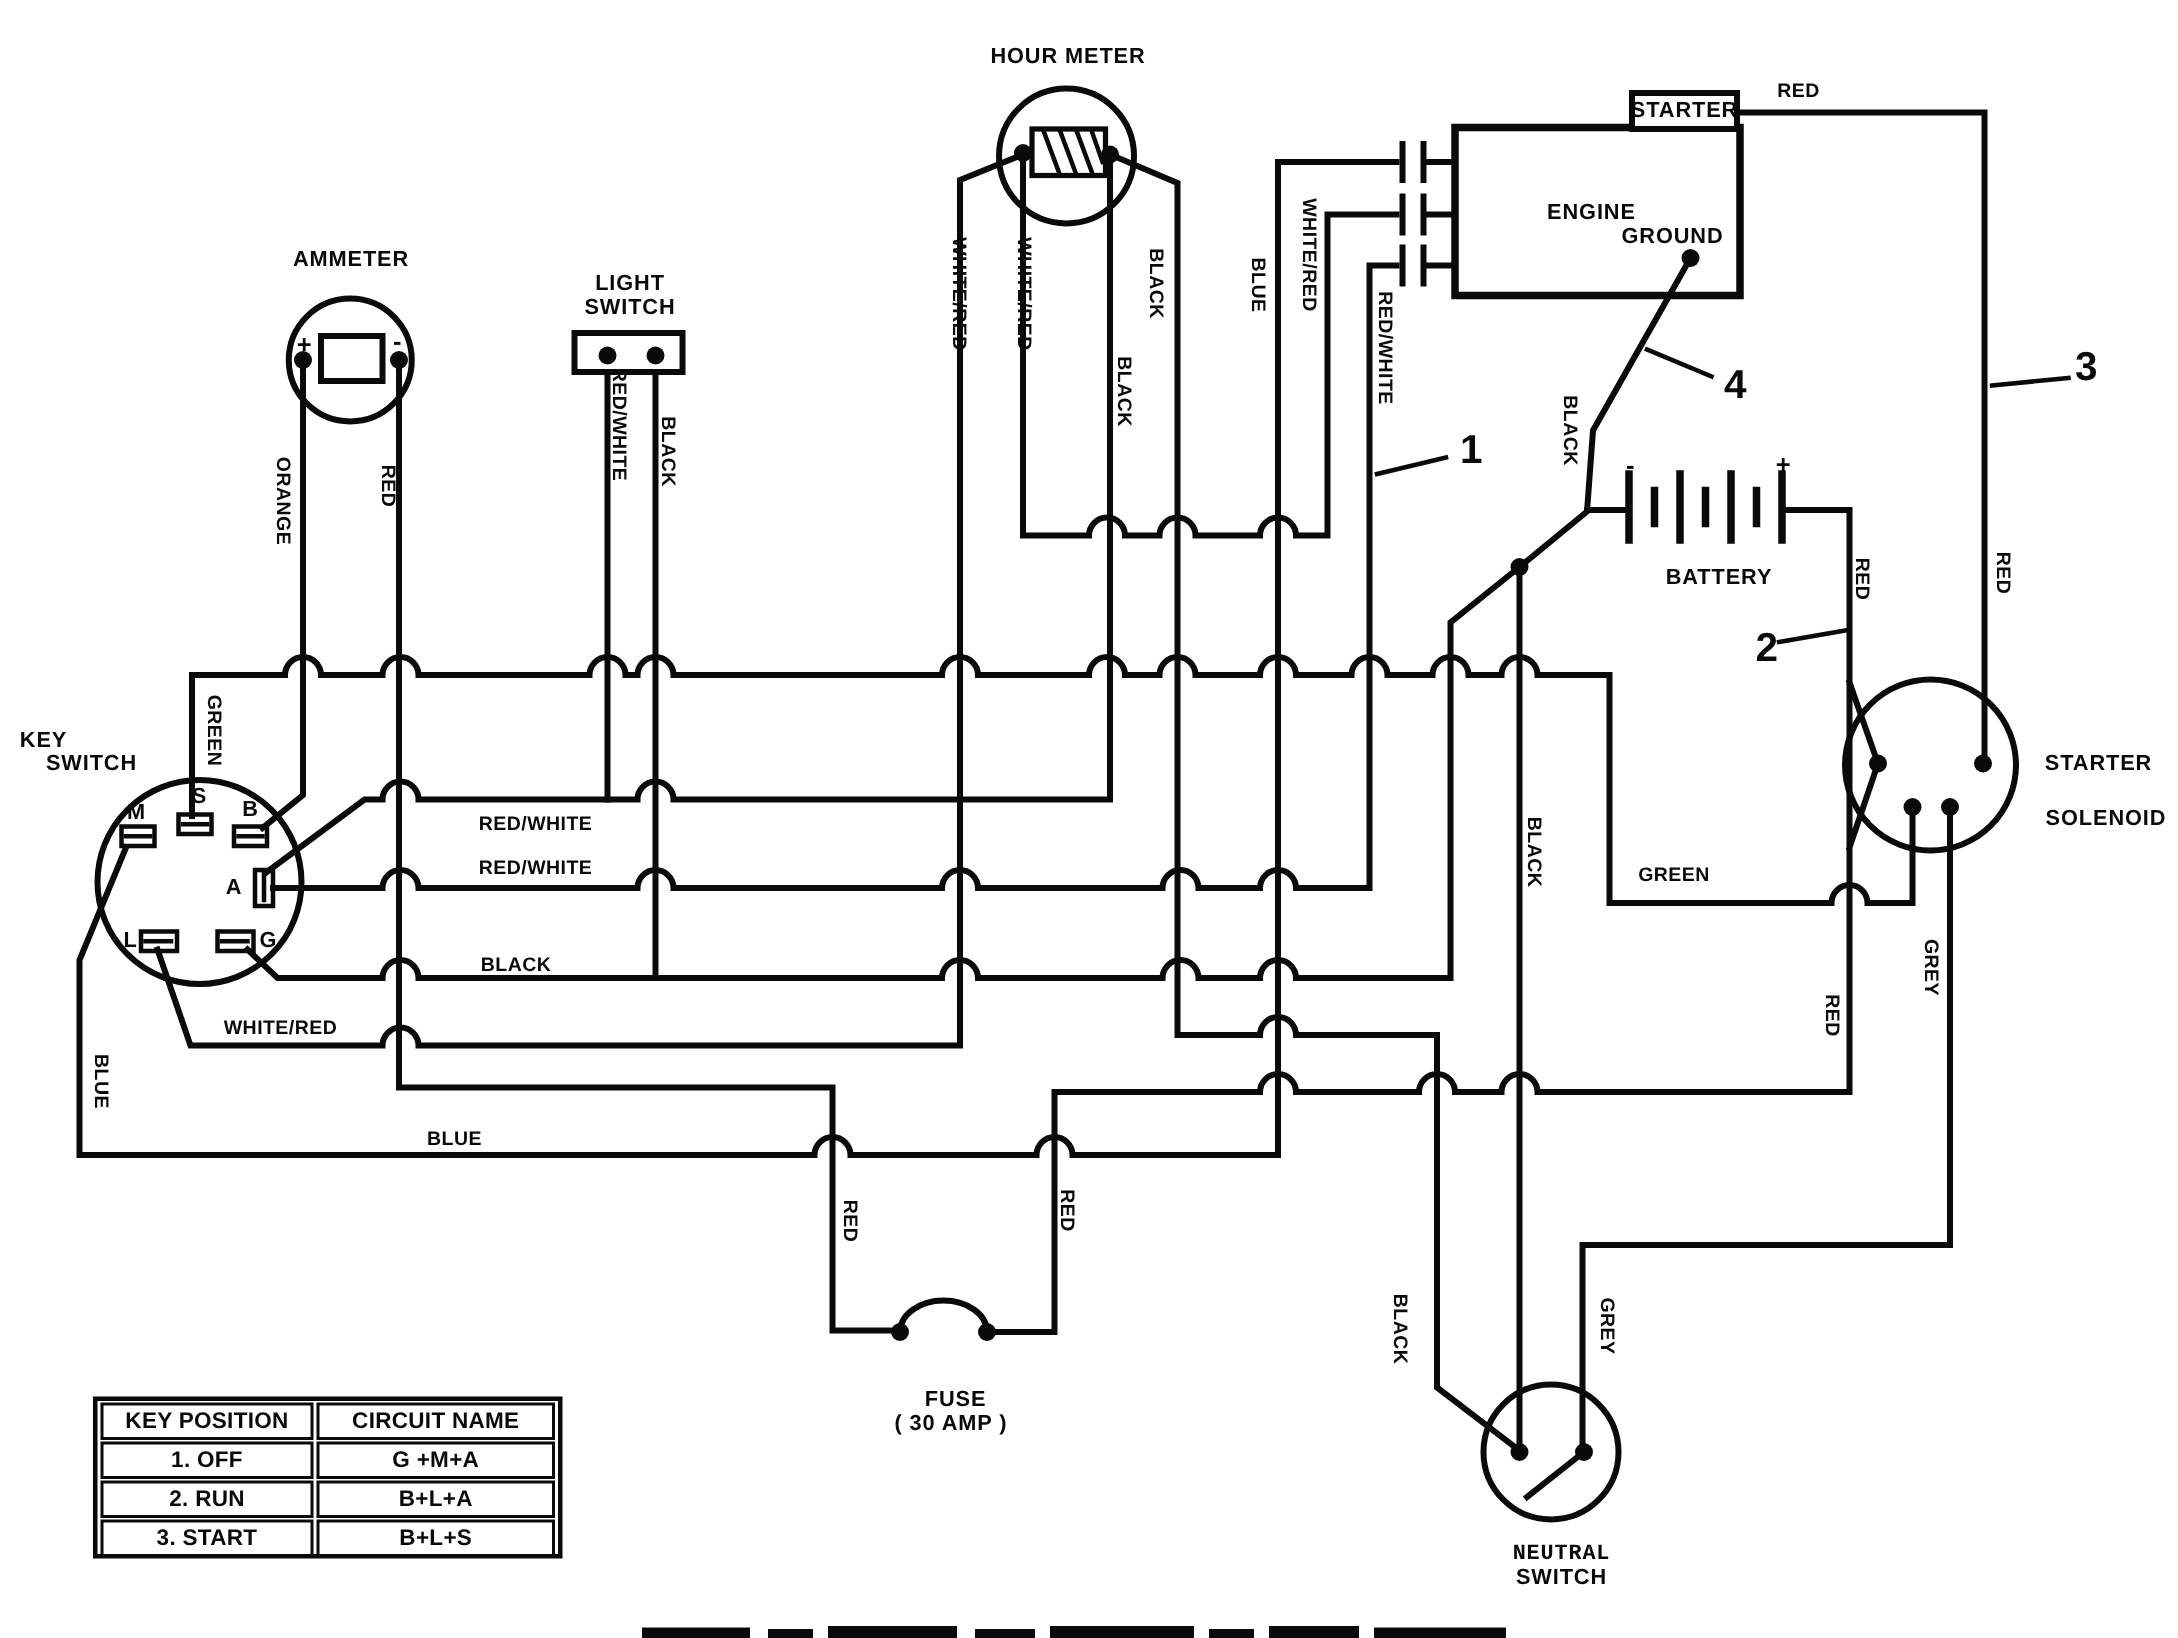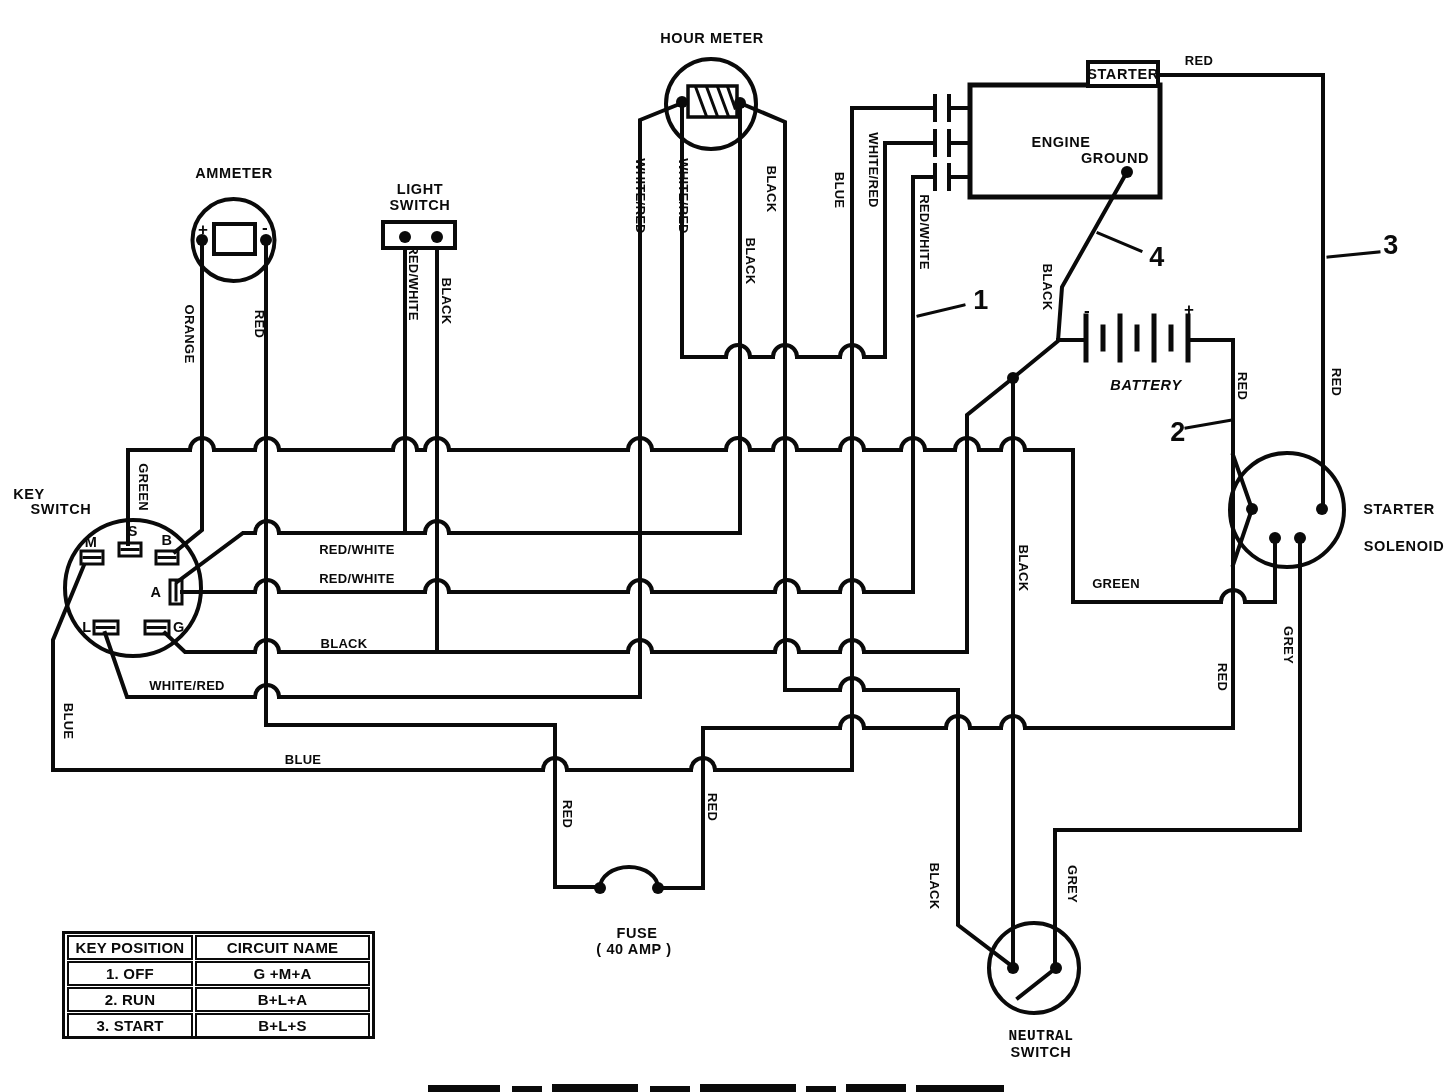--- a/index.html
+++ b/index.html
@@ -12,21 +12,21 @@
   .lbl.s13{font-size:13px;}
   .lbl.s15{font-size:14.5px;letter-spacing:0.6px;}
   .lbl.s16{font-size:17px;}
   .lbl.s27{font-size:27px;font-weight:700;}
   #legend{position:absolute;left:62px;top:931px;width:313px;height:108px;
           border:3px solid #0a0a0a;box-sizing:border-box;padding:1px;}
   .lrow{display:flex;height:25px;margin:0 0 1px 0;}
   .lcell{box-sizing:border-box;border:2.5px solid #0a0a0a;margin:0 1px;
          display:flex;align-items:center;justify-content:center;
          font-size:15px;font-weight:700;color:#0a0a0a;letter-spacing:0.2px;}
-  .lcell.c1{width:126px;}
+  .lcell.c1{width:142px;}
   .lcell.c2{flex:1;}
   .smudge{position:absolute;background:#0a0a0a;}
 </style>
 </head>
 <body>
 
 <div id="stage">
 
   <svg id="wiresvg" width="1452" height="1092" viewBox="0 0 1452 1092" fill="none" stroke="#0a0a0a" stroke-width="4" stroke-linecap="square" stroke-linejoin="miter">
 
@@ -126,27 +126,27 @@
   <div class="smudge" style="left:806px;top:1086px;width:30px;height:6px;"></div>
   <div class="smudge" style="left:846px;top:1084px;width:60px;height:8px;"></div>
   <div class="smudge" style="left:916px;top:1085px;width:88px;height:7px;"></div>
 <div class="lbl s15" style="left: 234px; top: 173px;">AMMETER</div>
     <div class="lbl s15" style="left: 712px; top: 38px;">HOUR METER</div>
     <div class="lbl s15" style="left: 420px; top: 189px;">LIGHT</div>
     <div class="lbl s15" style="left: 420px; top: 205px;">SWITCH</div>
     <div class="lbl s15" style="left: 1044px; top: 142px; margin-left: 17px;">ENGINE</div>
     <div class="lbl s15" style="left: 1115px; top: 158px;">GROUND</div>
     <div class="lbl s15" style="left: 1123px; top: 74px;">STARTER</div>
-    <div class="lbl s15" style="left: 1146px; top: 385px; font-style: italic;">BATTERY</div>
+    <div class="lbl s15" style="left: 1146px; top: 385px;">BATTERY</div>
     <div class="lbl s15" style="left: 1399px; top: 509px;">STARTER</div>
     <div class="lbl s15" style="left: 1404px; top: 525px; margin-top: 21px;">SOLENOID</div>
     <div class="lbl s15" style="left: 29px; top: 494px; text-align: right;">KEY</div>
     <div class="lbl s15" style="left: 61px; top: 509px;">SWITCH</div>
     <div class="lbl s15" style="left: 637px; top: 933px;">FUSE</div>
-    <div class="lbl s15" style="left: 634px; top: 949px;">( 40 AMP )</div>
+    <div class="lbl s15" style="left: 634px; top: 949px;">( 30 AMP )</div>
     <div class="lbl s15" style="left: 1041px; top: 1036px; font-family: Liberation Mono, monospace;">NEUTRAL</div>
     <div class="lbl s15" style="left: 1041px; top: 1052px;">SWITCH</div>
     <div class="lbl s13" style="left: 1199px; top: 60px;">RED</div>
     <div class="lbl s13" style="left: 1116px; top: 583px;">GREEN</div>
     <div class="lbl s13" style="left: 303px; top: 759px;">BLUE</div>
     <div class="lbl s13" style="left: 344px; top: 643px;">BLACK</div>
     <div class="lbl s13" style="left: 187px; top: 685px;">WHITE/RED</div>
     <div class="lbl s13" style="left: 357px; top: 549px;">RED/WHITE</div>
     <div class="lbl s13" style="left: 357px; top: 578px;">RED/WHITE</div>
     <div class="lbl s13 rot" style="left: 189px; top: 334px;">ORANGE</div>

